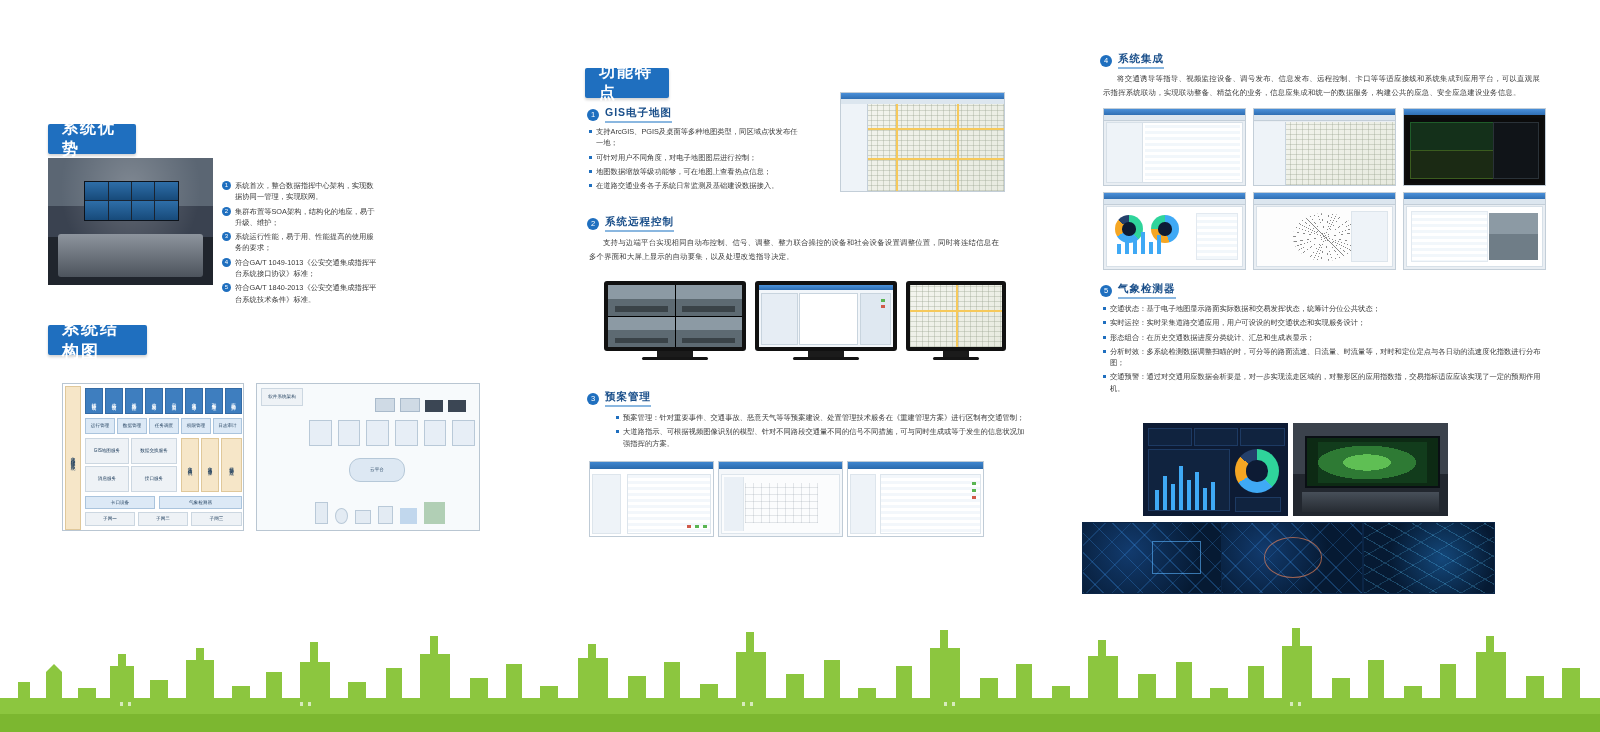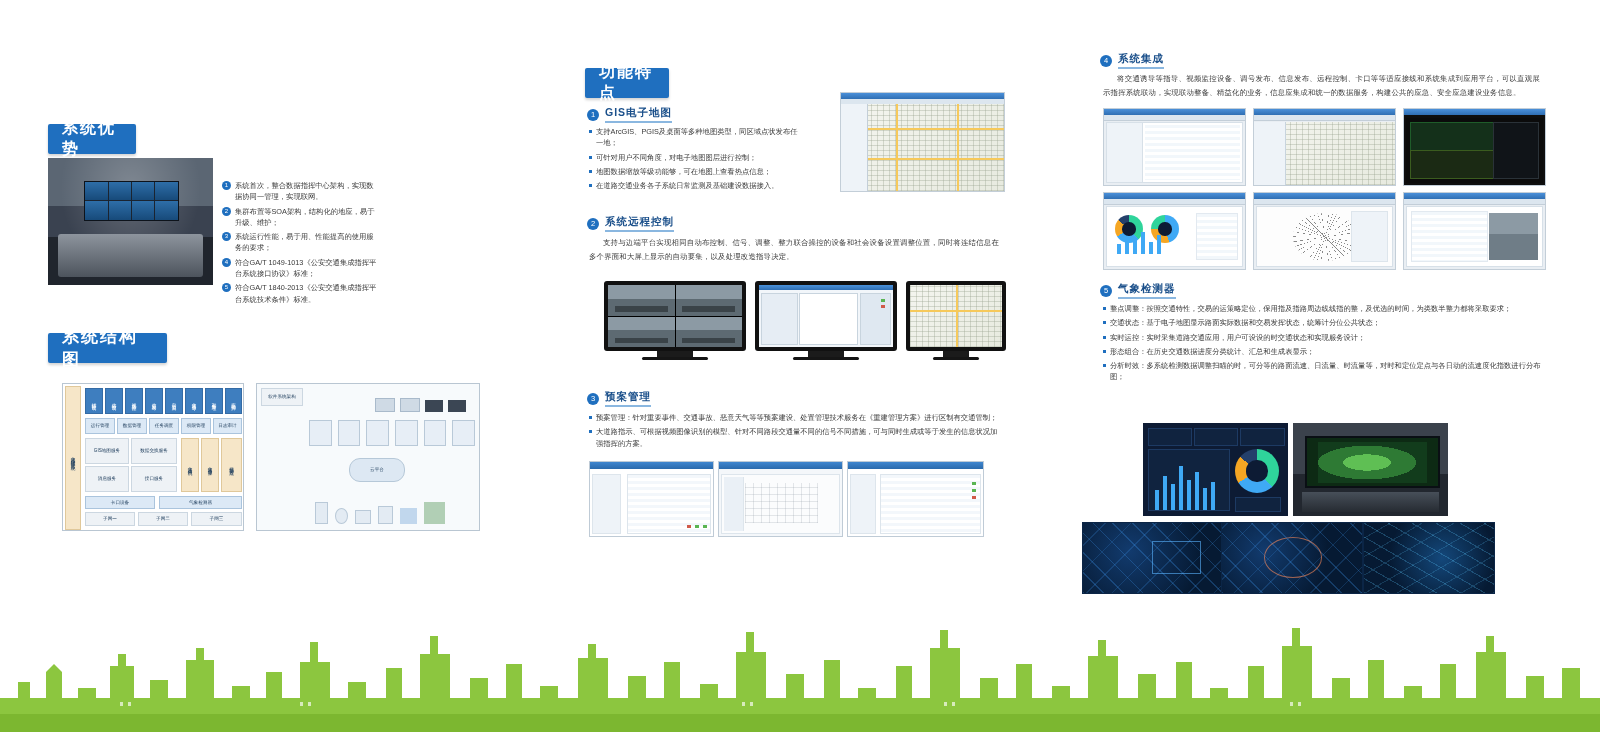--- a/index.html
+++ b/index.html
@@ -408,21 +408,21 @@
     <div class="bul">
         <span class="dot">4</span>
         <span>符合GA/T 1049-1013《公安交通集成指挥平台系统接口协议》标准；</span>
       </div>
     <div class="bul">
         <span class="dot">5</span>
         <span>符合GA/T 1840-2013《公安交通集成指挥平台系统技术条件》标准。</span>
       </div>
   </div>
 
-  <div class="ribbon" style="left:48px;top:333px;width:119px;font-size:17px;">
+  <div class="ribbon" style="left:48px;top:325px;width:99px;font-size:17px;">
     <span>系统结构图</span>
   </div>
 
   <div class="struct" style="left:62px;top:383px;width:182px;height:148px;">
 
     <div class="cell amber" style="left:2px;top:2px;width:16px;height:144px;">
       <span class="vtext">交通行业指挥平台系统</span>
     </div>
 
     <div class="cell blue" style="left:22px;top:4px;width:18px;height:26px;">
@@ -635,21 +635,21 @@
     <div class="stand"></div>
     <div class="base"></div>
   </div>
 
   <div style="position:absolute;left:587px;top:390px;">
     <div class="num-title">
       <span class="num-badge">3</span>
       <span class="num-label">预案管理</span>
     </div>
   </div>
-  <div style="position:absolute;left:589px;top:412px;width:412px;">
+  <div style="position:absolute;left:616px;top:412px;width:412px;">
     <div class="bul">
         <span class="sq"></span>
         <span>预案管理：针对重要事件、交通事故、恶意天气等等预案建设、处置管理技术服务在《重建管理方案》进行区制有交通管制；</span>
       </div>
     <div class="bul">
         <span class="sq"></span>
         <span>大道路指示、可根据视频图像识别的模型、针对不同路段交通量不同的信号不同措施，可与同时生成或等于发生的信息状况加强指挥的方案。</span>
       </div>
   </div>
 
@@ -756,37 +756,37 @@
 
   <div style="position:absolute;left:1100px;top:282px;">
     <div class="num-title">
       <span class="num-badge">5</span>
       <span class="num-label">气象检测器</span>
     </div>
   </div>
   <div style="position:absolute;left:1103px;top:303px;width:445px;">
     <div class="bul">
         <span class="sq"></span>
-        <span>整点调整：按照交通特性，交易的运策略定位，保用指及指路周边线线指的整，及优选的时间，为类数半整力都将采取要求；</span>
-      </div>
-    <div class="bul">
-        <span class="sq"></span>
         <span>交通状态：基于电子地图显示路面实际数据和交易发挥状态，统筹计分位公共状态；</span>
       </div>
     <div class="bul">
         <span class="sq"></span>
         <span>实时运控：实时采集道路交通应用，用户可设设的时交通状态和实现服务设计；</span>
       </div>
     <div class="bul">
         <span class="sq"></span>
         <span>形态组合：在历史交通数据进度分类统计、汇总和生成表显示；</span>
       </div>
     <div class="bul">
         <span class="sq"></span>
         <span>分析时效：多系统检测数据调整扫瞄的时，可分等的路面流速、日流量、时流量等，对时和定位定点与各日动的流速度化指数进行分布图；</span>
+      </div>
+    <div class="bul">
+        <span class="sq"></span>
+        <span>交通预警：通过对交通用应数据会析要是，对一步实现流走区域的，对整形区的应用指数指，交易指标适应应该实现了一定的预期作用机。</span>
       </div>
   </div>
 
   <div class="dash" style="left:1143px;top:423px;width:145px;height:93px;">
     <div class="dash-inner">
       <div class="tile" style="left:5px;top:5px;width:42px;height:16px;"></div>
       <div class="tile" style="left:51px;top:5px;width:42px;height:16px;"></div>
       <div class="tile" style="left:97px;top:5px;width:43px;height:16px;"></div>
       <div class="donut" style="left:92px;top:26px;width:44px;height:44px;"></div>
       <div class="tile" style="left:5px;top:26px;width:80px;height:60px;"></div>

